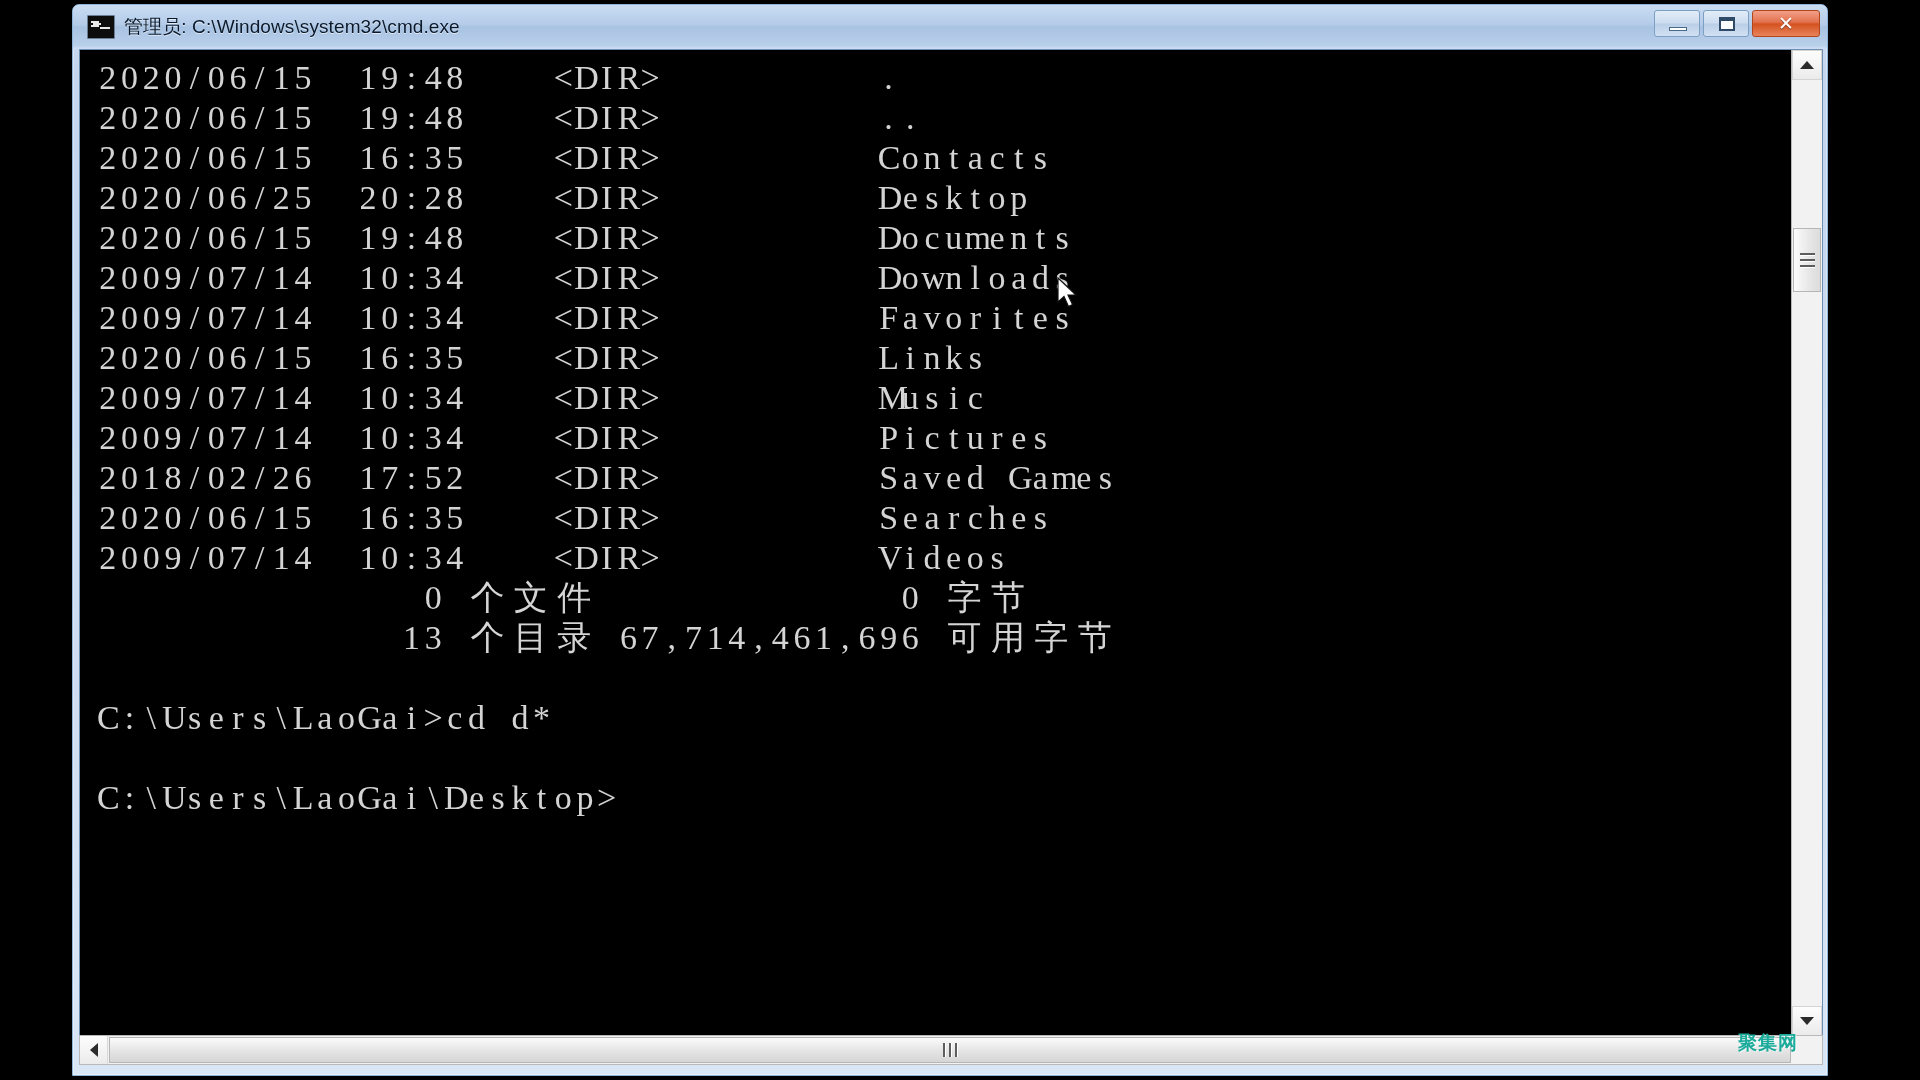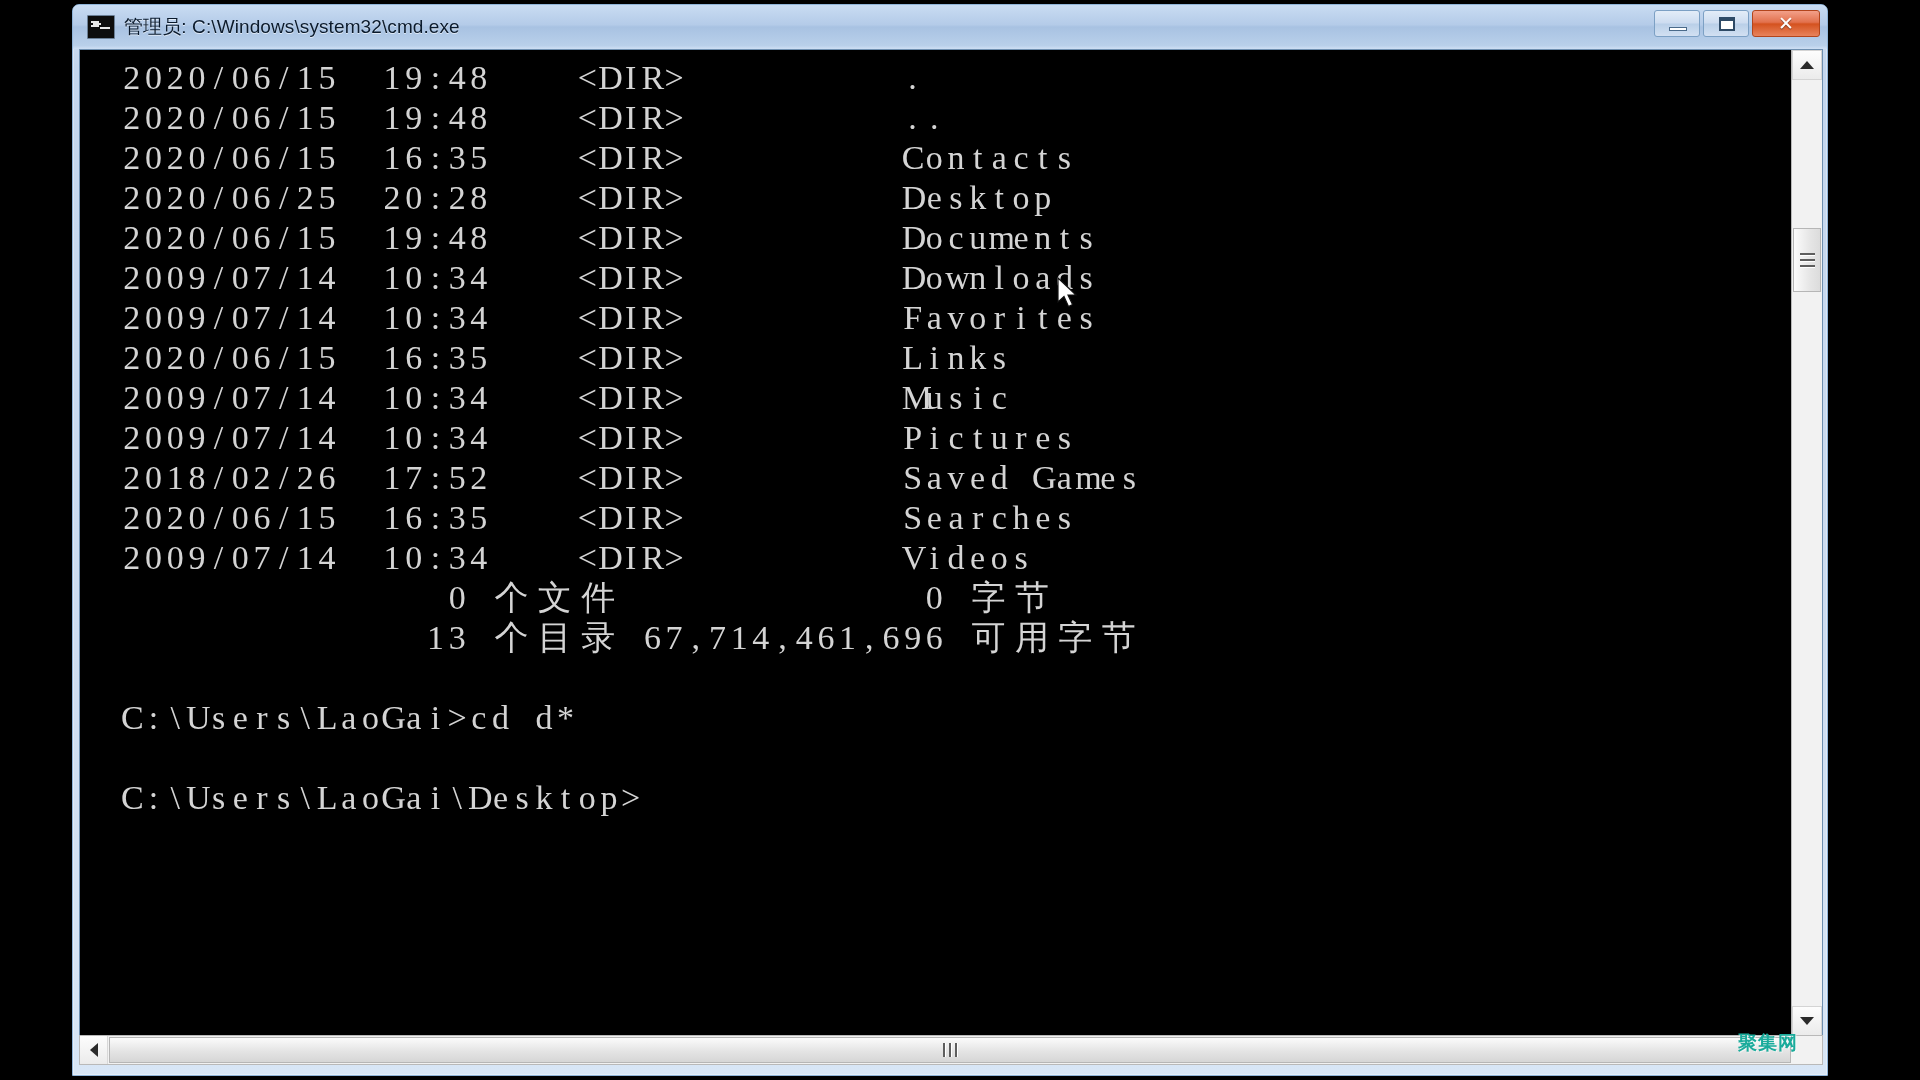--- a/index.html
+++ b/index.html
@@ -168,26 +168,25 @@
 
   #console-text {
     position: absolute;
     left: 0; top: 0;
     width: 1752px;
     height: 100%;
     color: #d4d4d4;
     font-family: "Liberation Mono", "DejaVu Sans Mono", monospace;
     font-size: 33px;
     line-height: 40px;
-    padding: 8px 0 0 1px;
+    padding: 8px 0 0 17px;
     box-sizing: border-box;
     white-space: pre;
     overflow: hidden;
     letter-spacing: 0px;
-    margin-left: 40px;
   }
   .cline {
     white-space: pre;
     height: 40px;
     font-family: "Liberation Serif", "DejaVu Serif", serif;
     font-size: 34px;
     line-height: 40px;
   }
   .cline .c {
     display: inline-block;

